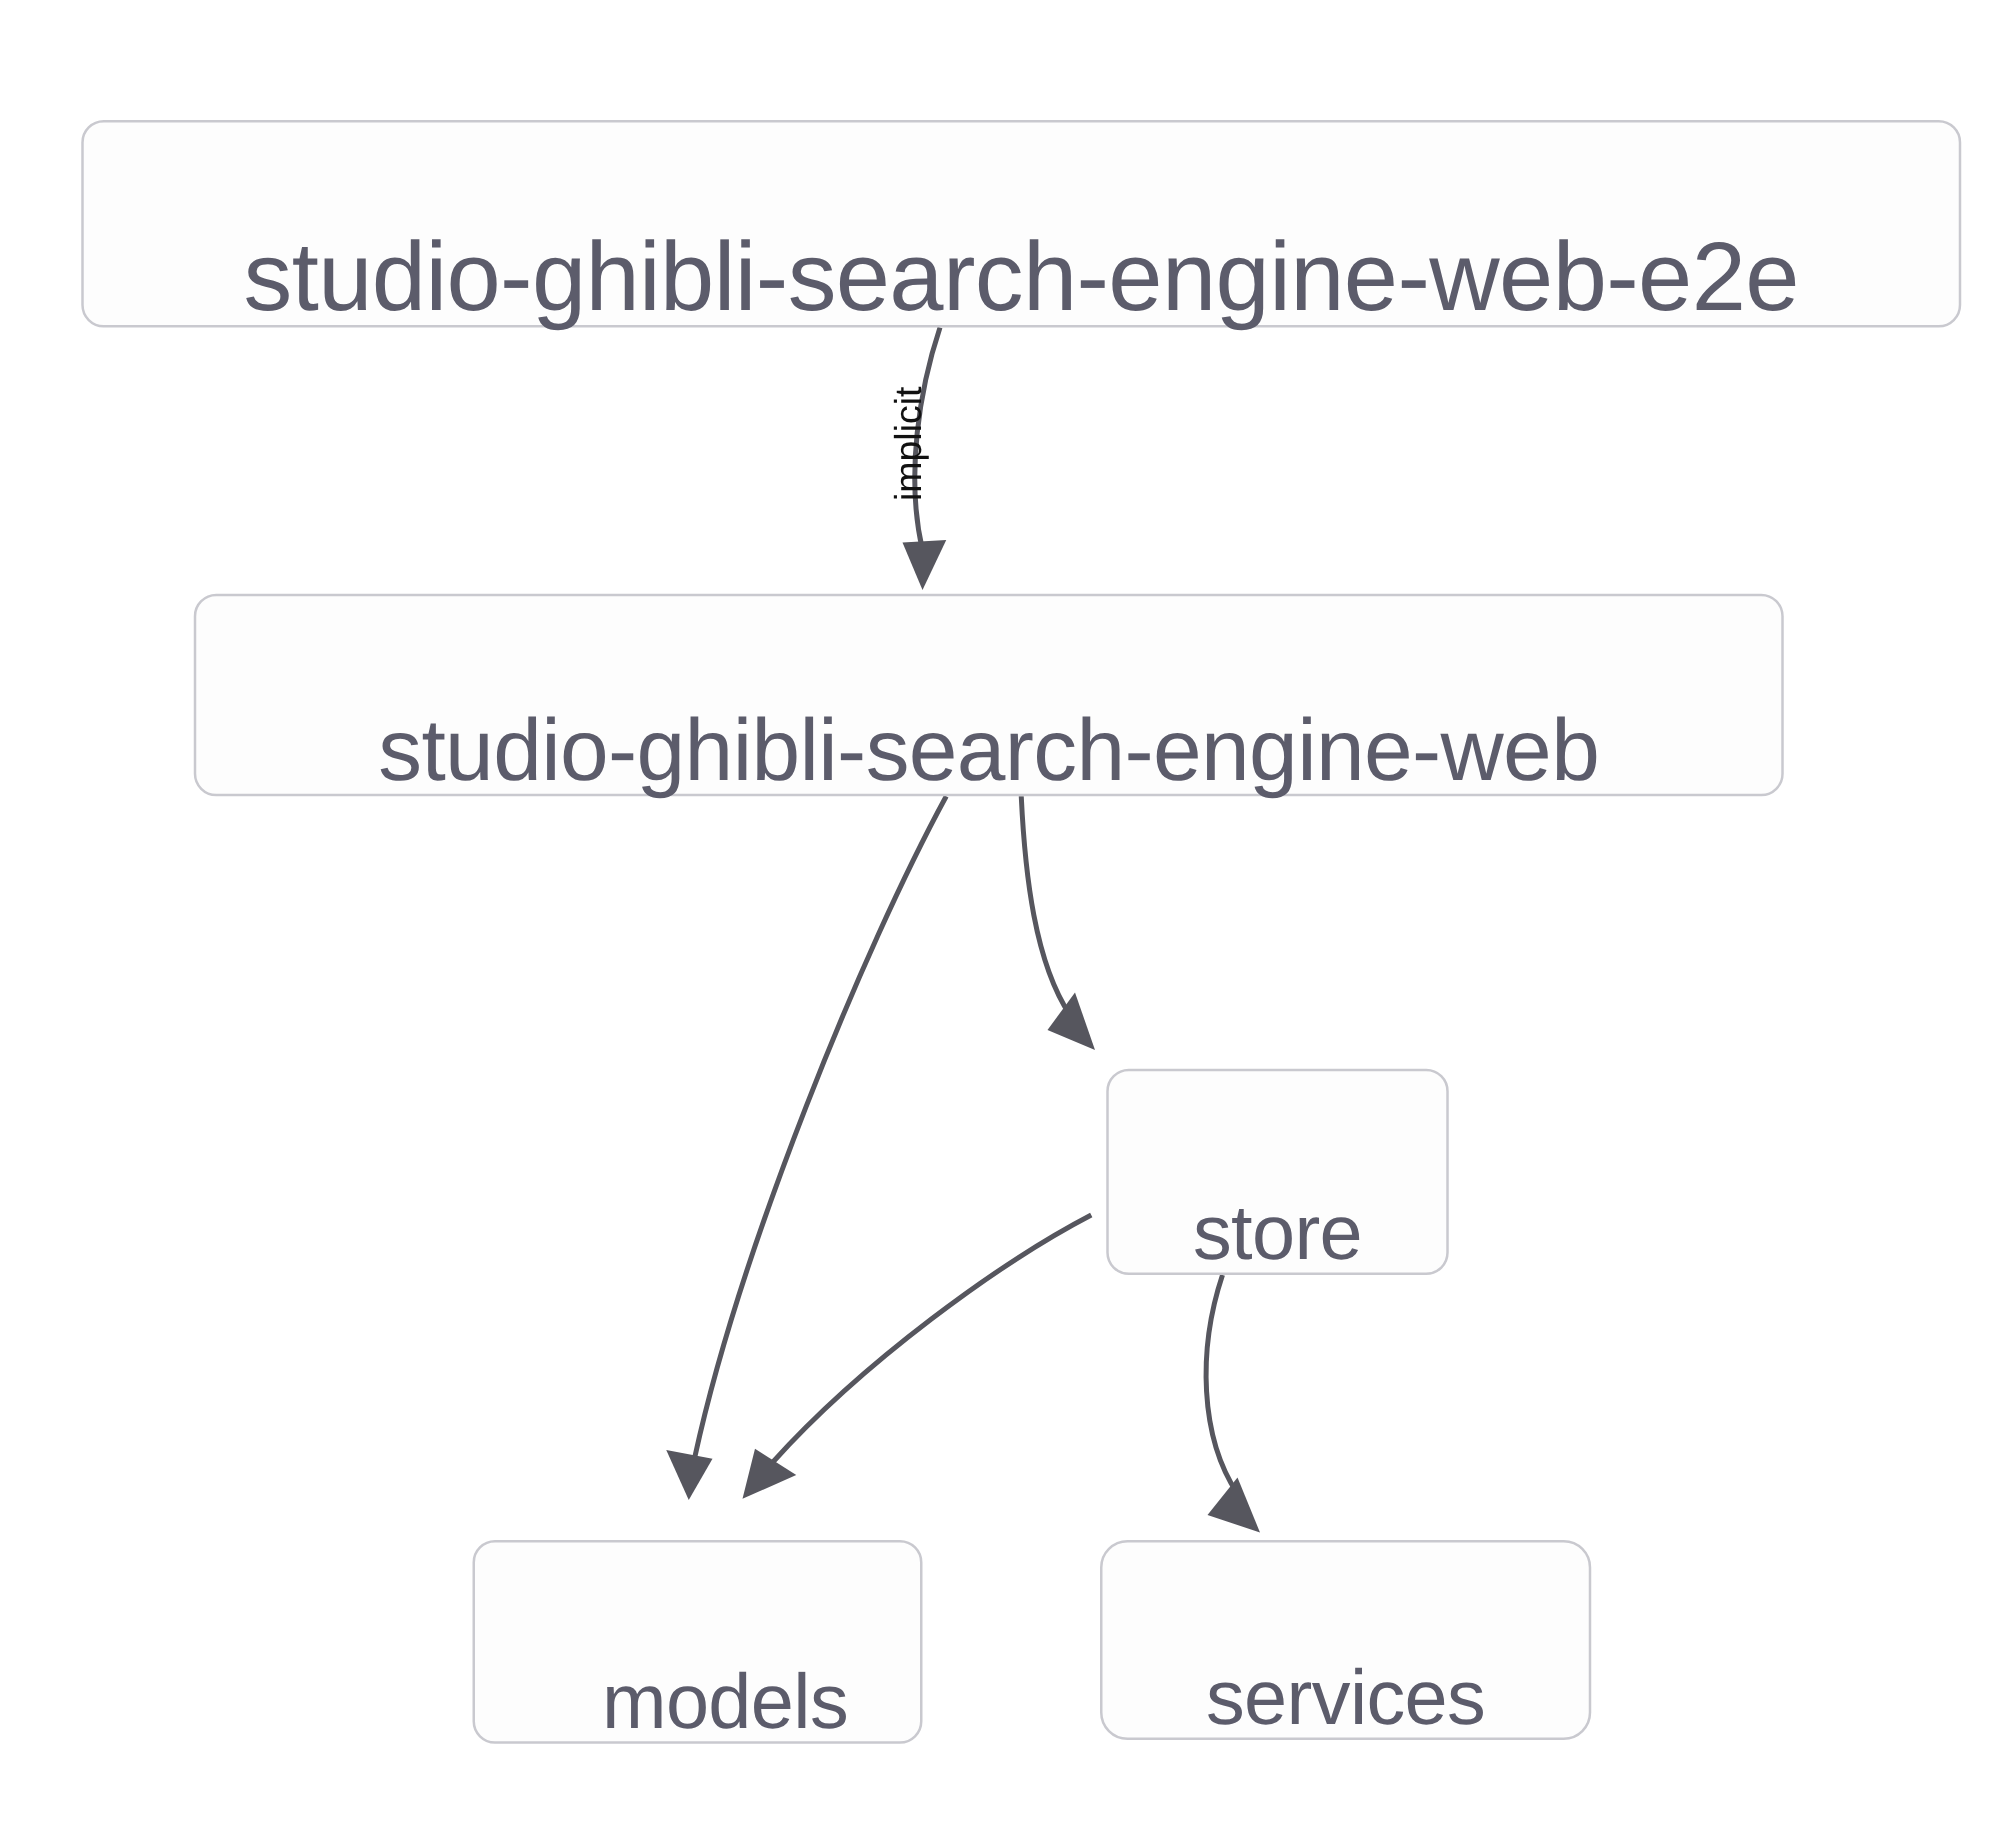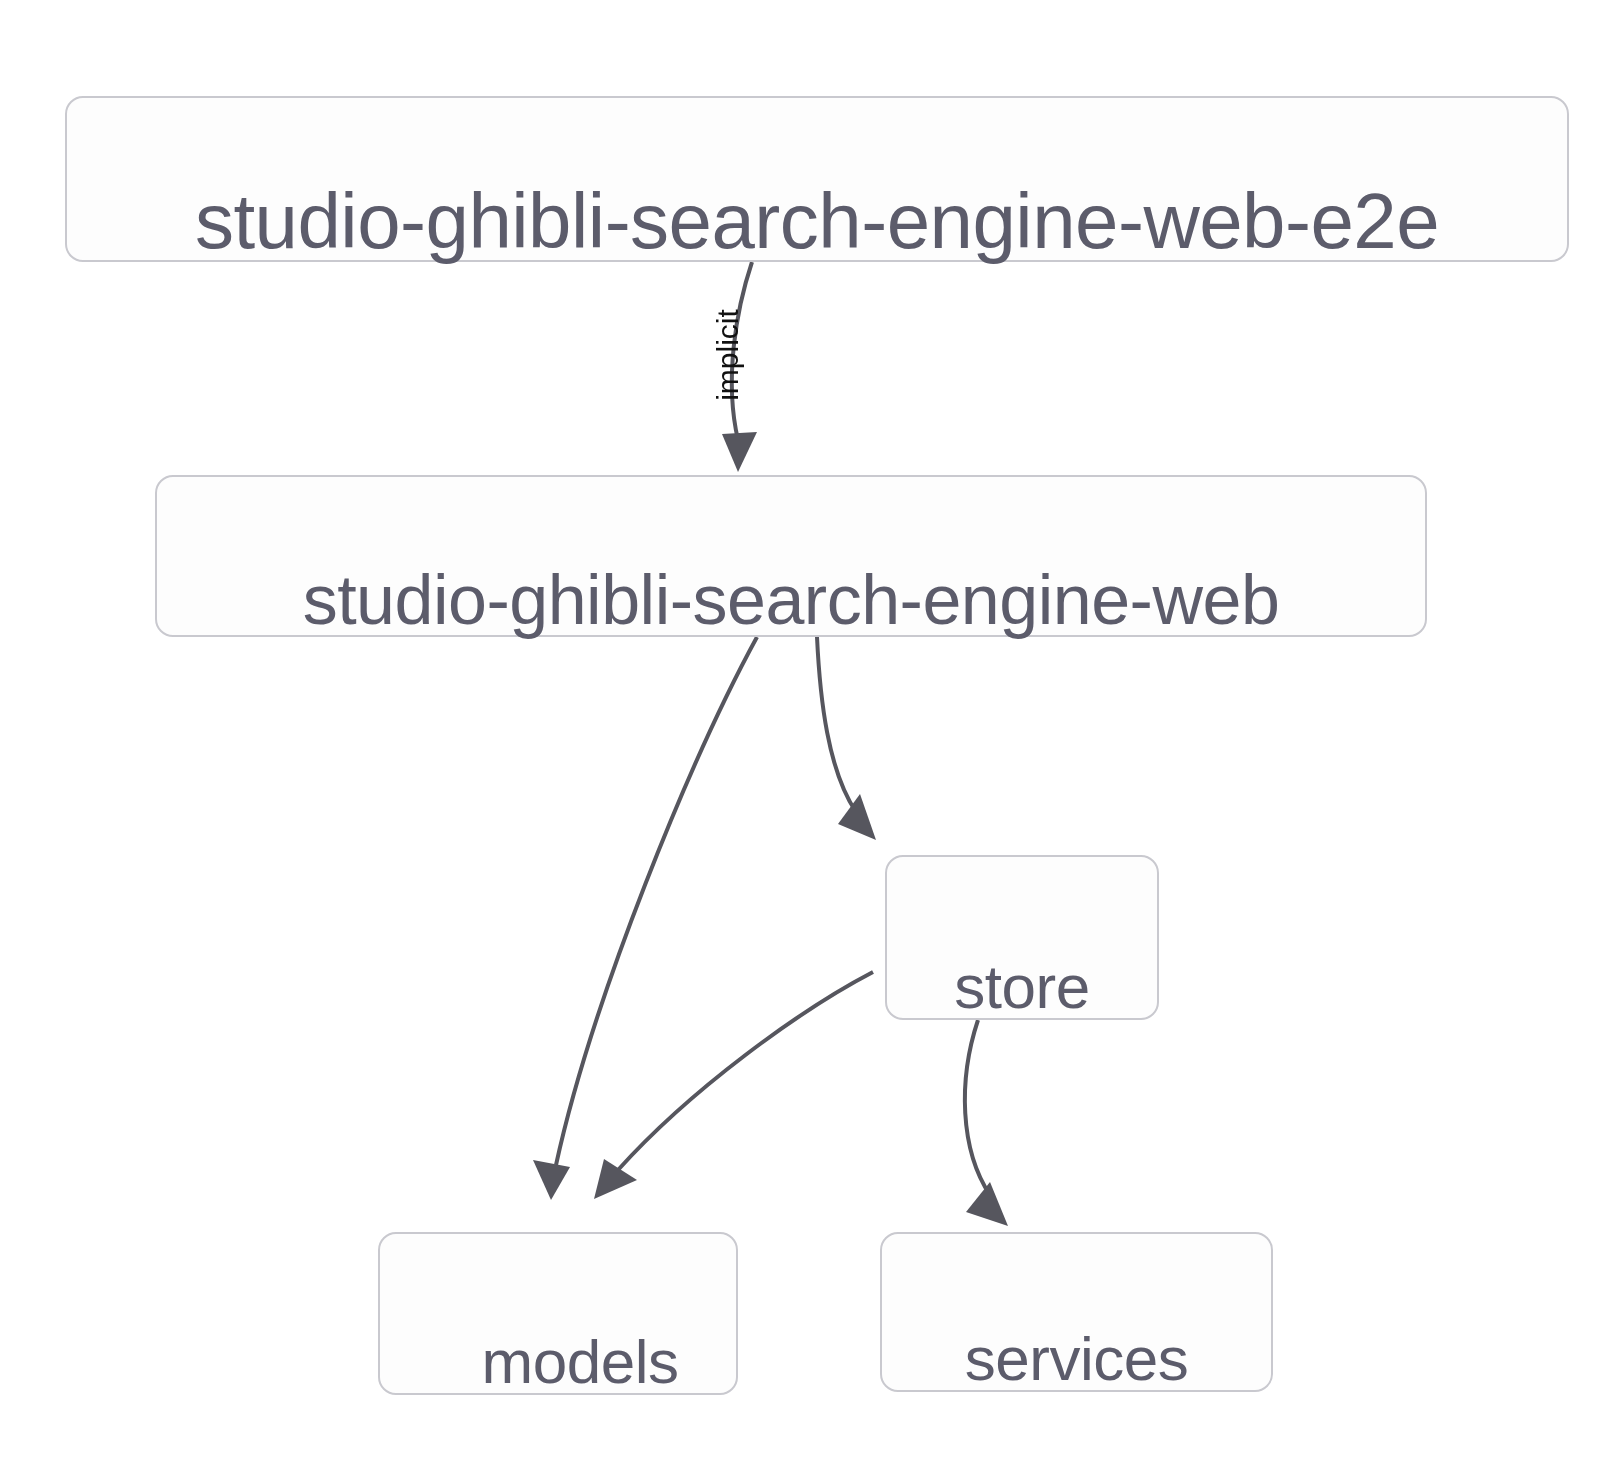--- a/index.html
+++ b/index.html
@@ -59,20 +59,21 @@
     margin-left: 12px;
   }
   #node-models {
     left: 378px; top: 1232px; width: 360px; height: 163px;
     font-size: 62px;
     padding-left: 44px;
   }
   #node-services {
     left: 880px; top: 1232px; width: 393px; height: 160px;
     font-size: 62px;
+    border-radius: 22px;
   }
   .edge-path {
     fill: none;
     stroke: #56565e;
     stroke-width: 4;
   }
   .edge-head {
     fill: #56565e;
     stroke: none;
   }

